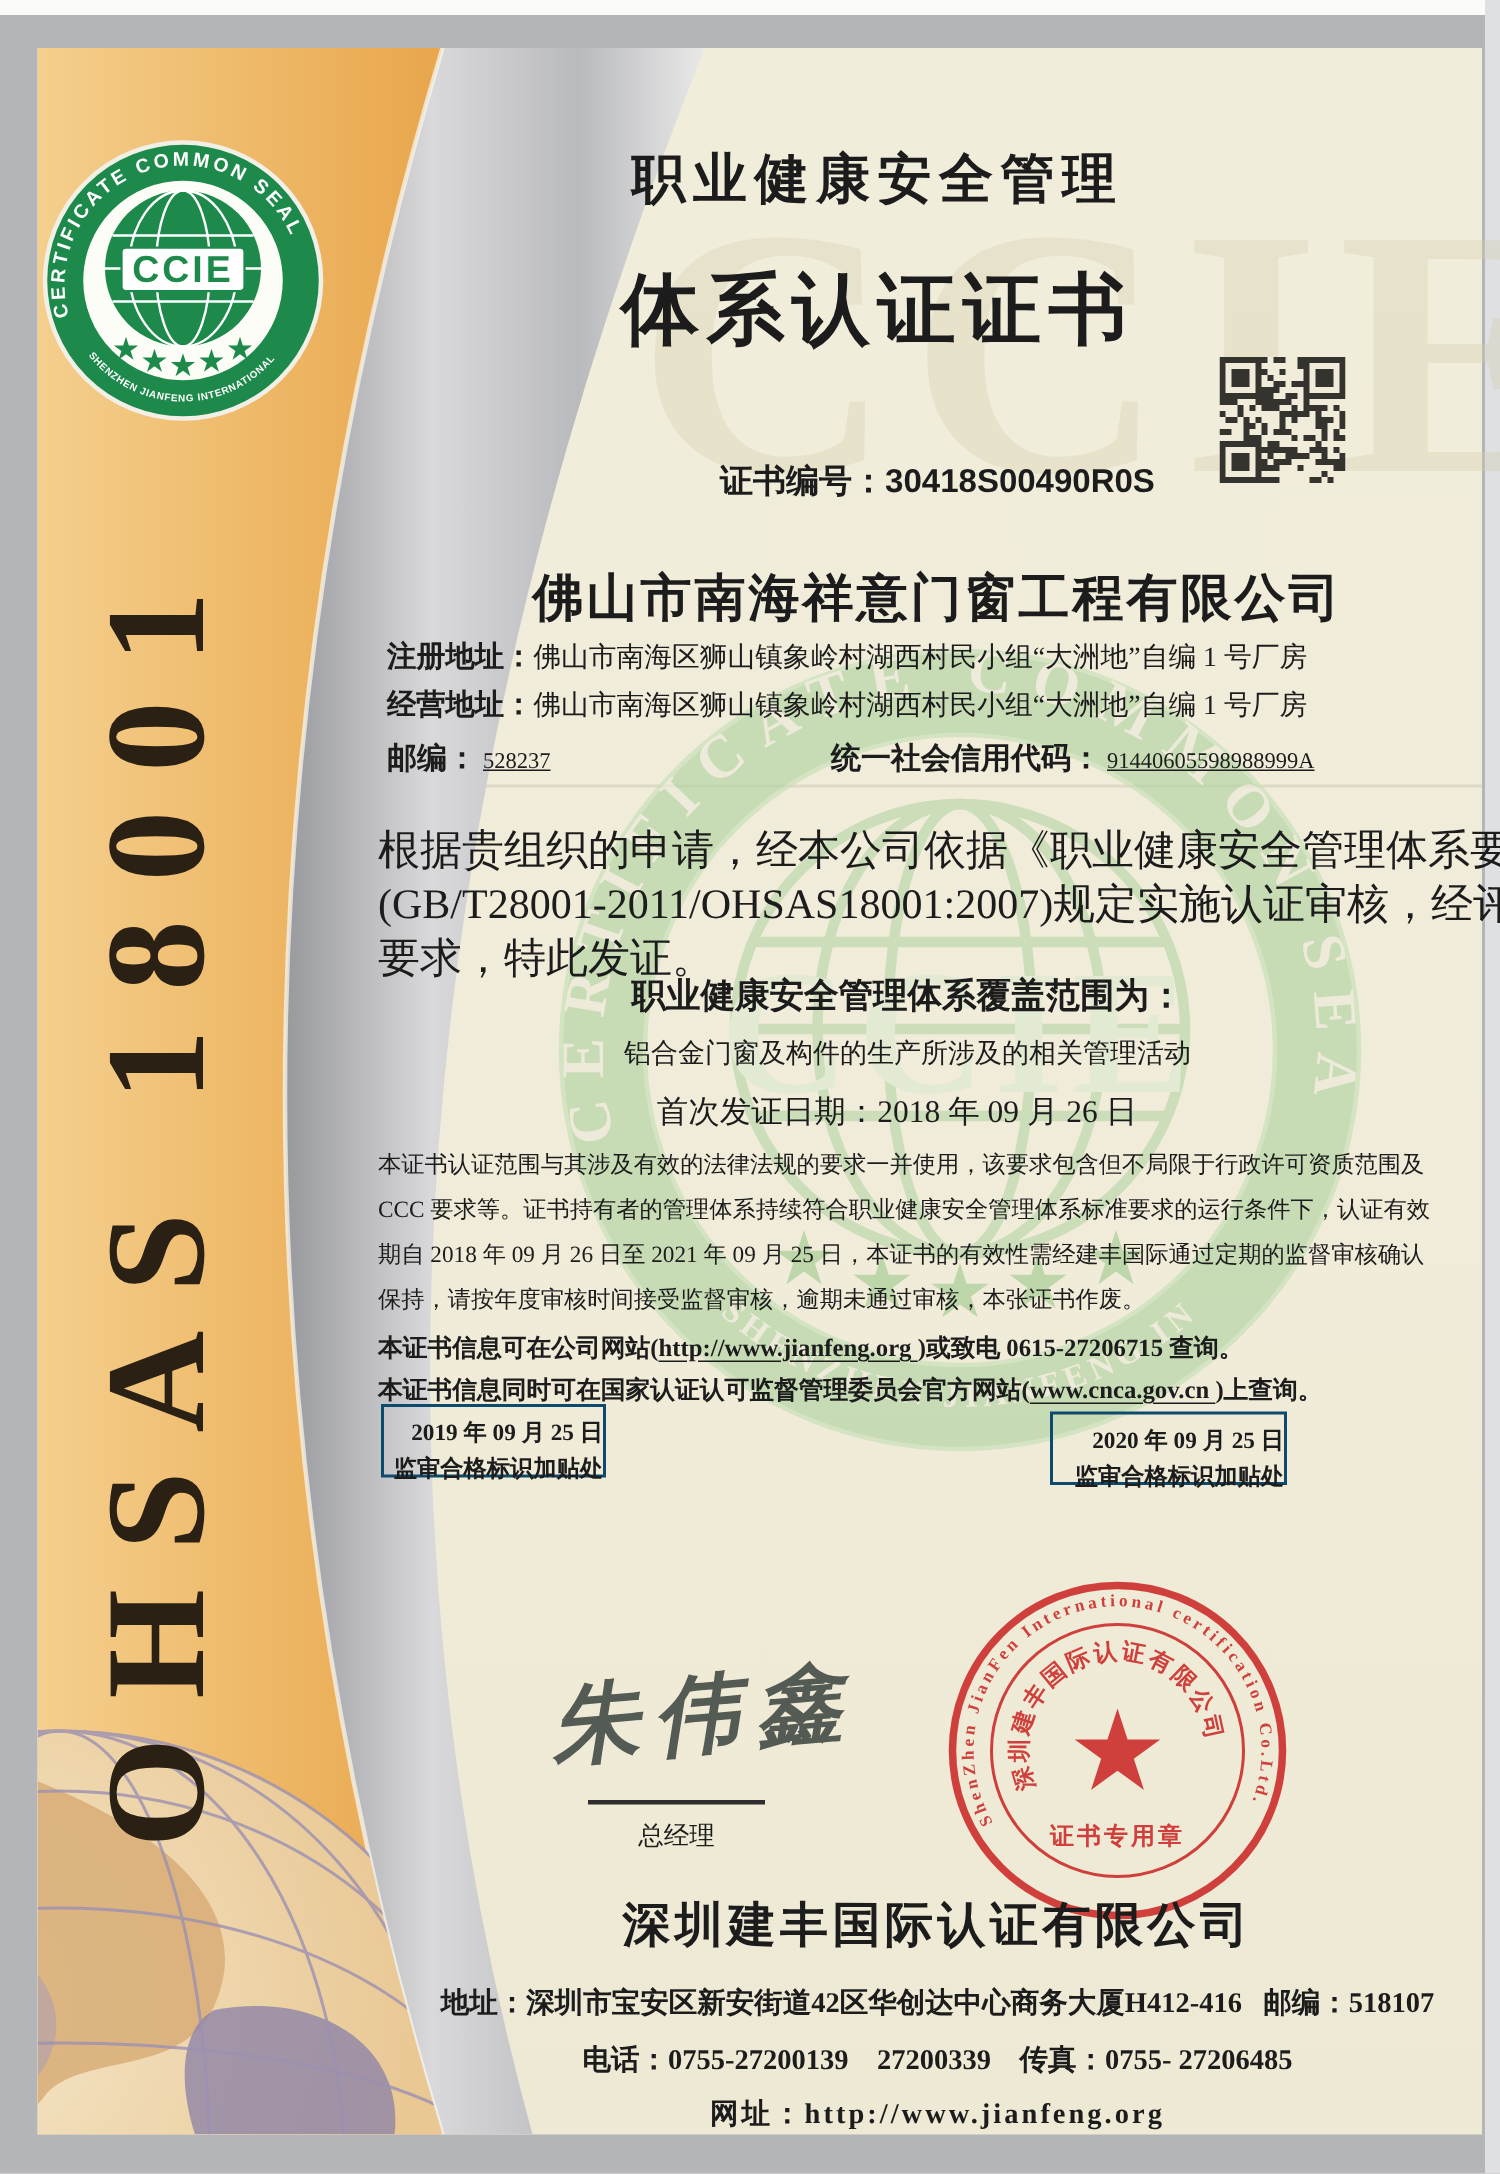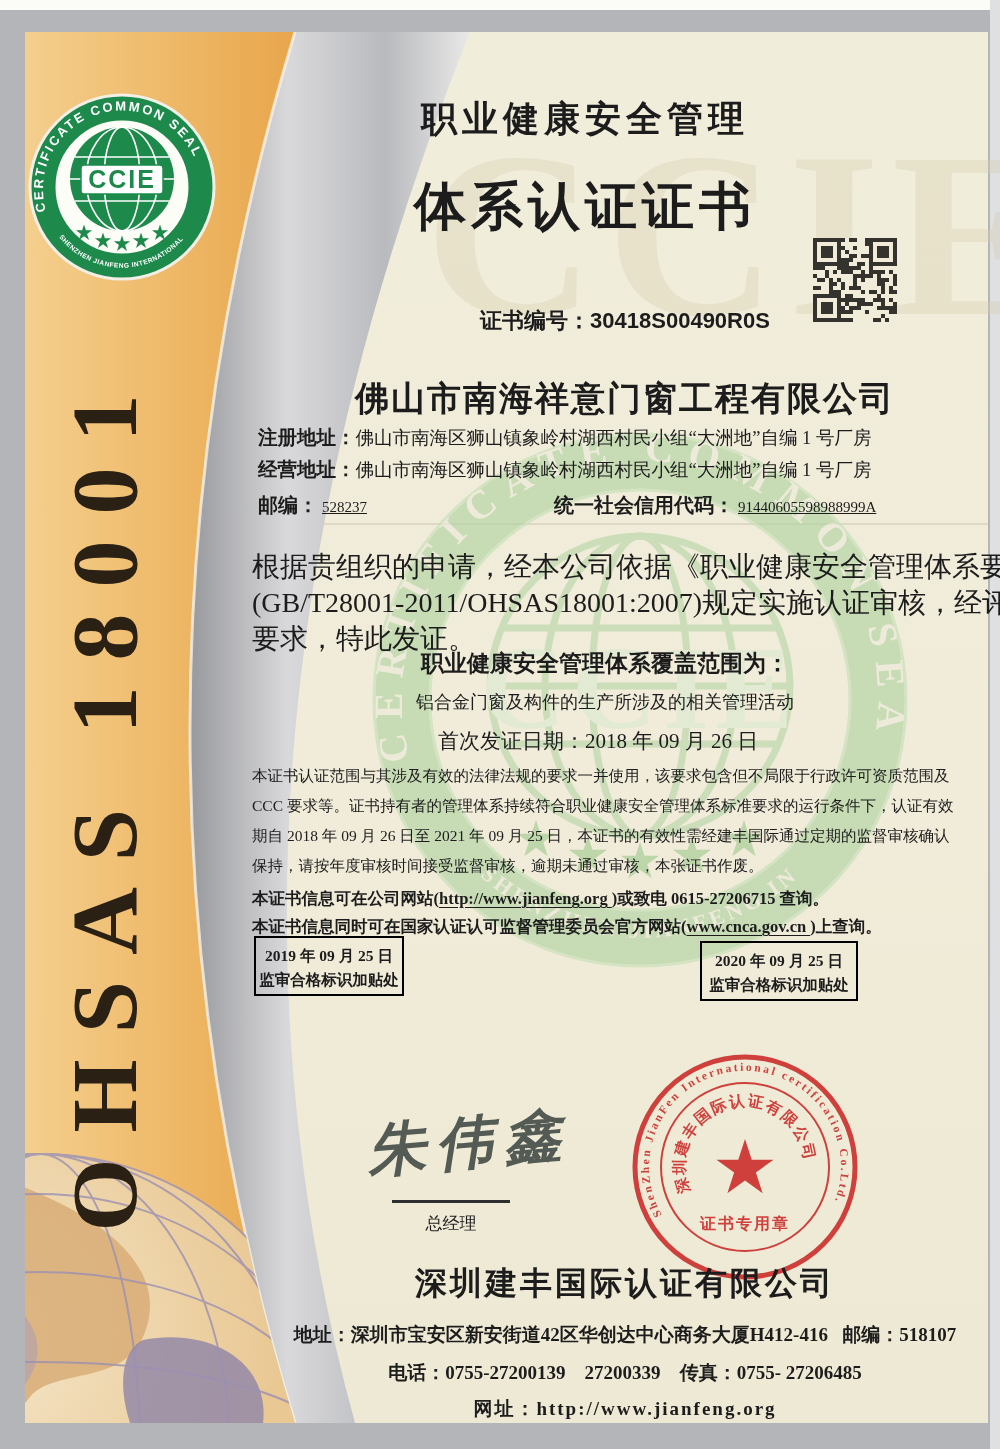--- a/index.html
+++ b/index.html
@@ -33,21 +33,21 @@
   #post-label,#uscc-label{font-weight:700;font-size:20px;}
   #post-val,#uscc-val{font-size:15px;text-decoration:underline;}
   #uscc-group{position:absolute;left:296px;top:0;white-space:nowrap;}
   .grant{left:252px;width:710px;font-size:28px;white-space:nowrap;}
   #scope-head{left:255px;top:648px;width:700px;font-size:23px;font-weight:700;}
   #scope-val{left:255px;top:690px;width:700px;font-size:18px;}
   #first-issue{left:248px;top:727px;width:700px;font-size:21px;font-weight:400;}
   .terms{left:252px;width:712px;font-size:15.5px;white-space:nowrap;}
   .query{left:252px;width:712px;font-size:16.5px;font-weight:700;white-space:nowrap;}
   .query u{text-underline-offset:3px;}
-  .stickbox{width:150px;height:60px;border:2px solid #000000;text-align:center;padding-top:6px;}
+  .stickbox{width:150px;height:49px;border:2px solid #0c4a6e;text-align:right;padding-top:6px;}
   .stickbox div{font-size:15.5px;font-weight:600;line-height:24px;}
   #sig-name{left:372px;top:1104px;font-size:58px;font-weight:700;letter-spacing:10px;
             color:#474e49;transform:rotate(-5deg) skewX(-14deg);opacity:.92;}
   #sig-line{left:392px;top:1200px;width:118px;height:3px;background:#2e2e2e;}
   #sig-title{left:392px;top:1212px;width:118px;font-size:17px;}
   #issuer-name{left:255px;top:1262px;width:740px;font-size:32px;font-weight:700;letter-spacing:3px;}
   .issuer-line{left:255px;width:740px;font-size:19px;font-weight:700;white-space:nowrap;}
   #seal-svg{left:626px;top:1048px;opacity:.93;}
   #qr-svg{left:813px;top:238px;}
 </style>

